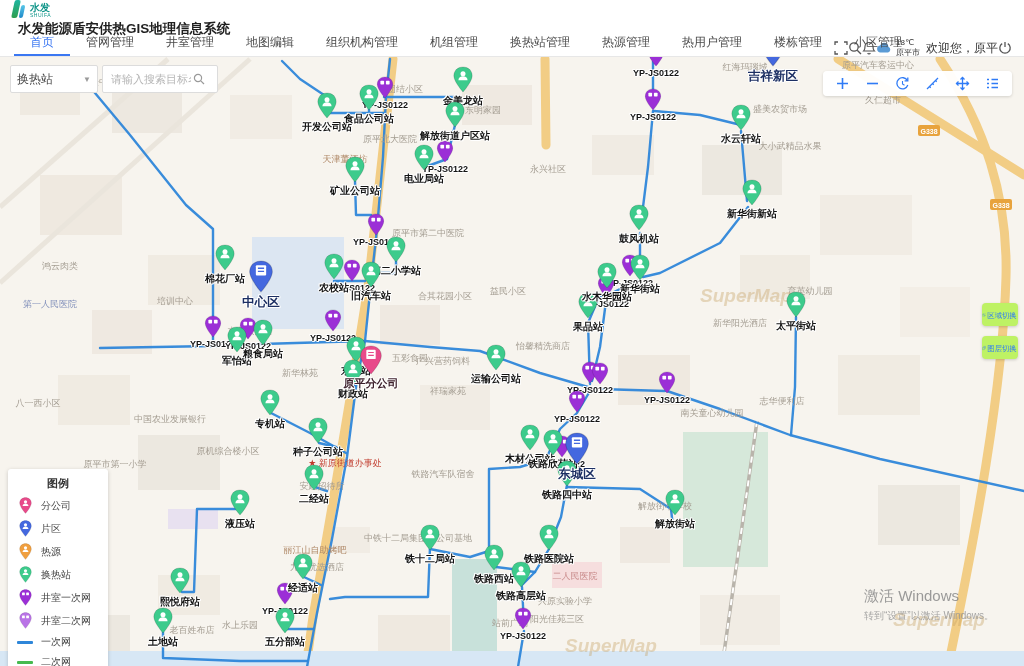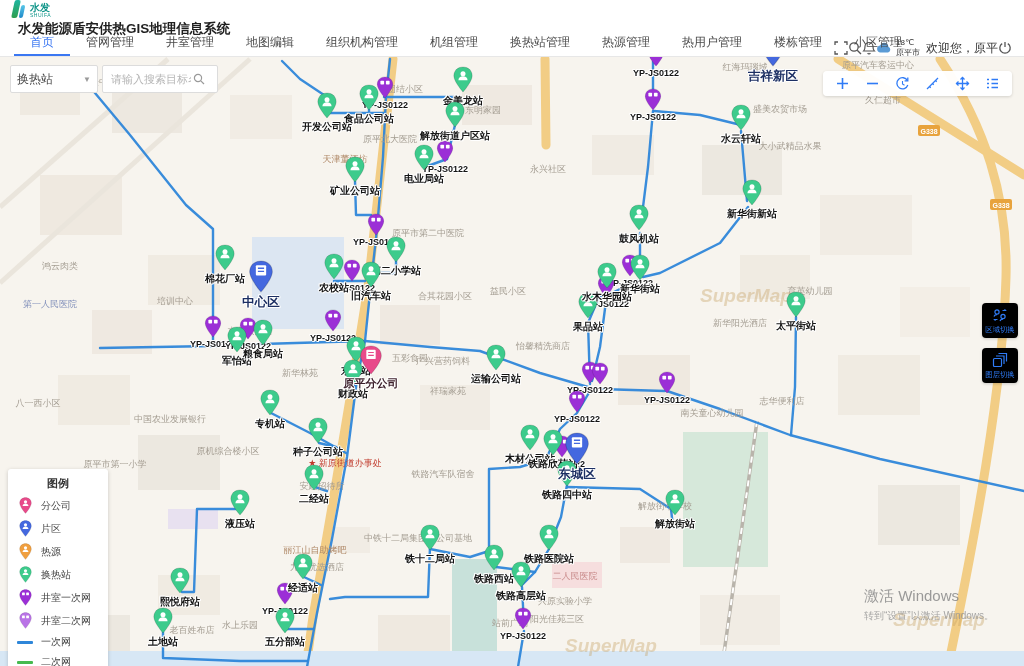--- a/index.html
+++ b/index.html
@@ -48,21 +48,21 @@
   #search-input-wrap{width:104px;height:26px;background:#fff;border:1px solid #dcdcdc;border-radius:2px;display:flex;align-items:center;padding:0 4px 0 6px;}
   #search-input{border:0;outline:0;width:80px;font-size:11px;color:#333;background:transparent;}
   #search-input::placeholder{color:#b5b5b5;}
   #search-mag svg{width:12px;height:12px;display:block;}
   
   #map-ctrl{position:absolute;top:14px;right:12px;background:rgba(255,255,255,.96);border-radius:4px;box-shadow:0 1px 3px rgba(0,0,0,.15);display:flex;align-items:center;gap:15px;padding:5px 12px;}
   .mc-btn{width:15px;height:15px;cursor:pointer;color:#2f7bf6;}
   .mc-btn svg{width:15px;height:15px;display:block;}
   
   #side-ctrl{position:absolute;right:6px;top:246px;display:flex;flex-direction:column;gap:10px;}
-  .sc-btn{width:36px;background:#000000;border-radius:4px;box-shadow:0 1px 3px rgba(0,0,0,.18);padding:4px 0 3px;display:flex;flex-direction:column;align-items:center;cursor:pointer;}
+  .sc-btn{width:36px;background:#bef264;border-radius:4px;box-shadow:0 1px 3px rgba(0,0,0,.18);padding:4px 0 3px;display:flex;flex-direction:row;align-items:center;cursor:pointer;}
   .sc-btn svg{width:16px;height:16px;display:block;}
   .sc-label{font-size:8px;color:#2f7bf6;margin-top:1px;transform:scale(.92);white-space:nowrap;}
   
   #legend{position:absolute;left:8px;top:412px;width:82px;background:#fff;border-radius:3px;box-shadow:0 1px 4px rgba(0,0,0,.18);padding:7px 9px 8px;}
   #legend-title{text-align:center;font-size:11px;font-weight:bold;color:#333;margin-bottom:5px;}
   .lrow{display:flex;align-items:center;gap:8px;margin:6px 0;}
   .licon{width:16px;display:flex;justify-content:center;align-items:center;}
   .lline{width:17px;height:3px;border-radius:1px;}
   .llabel{font-size:10px;color:#444;white-space:nowrap;}
   

